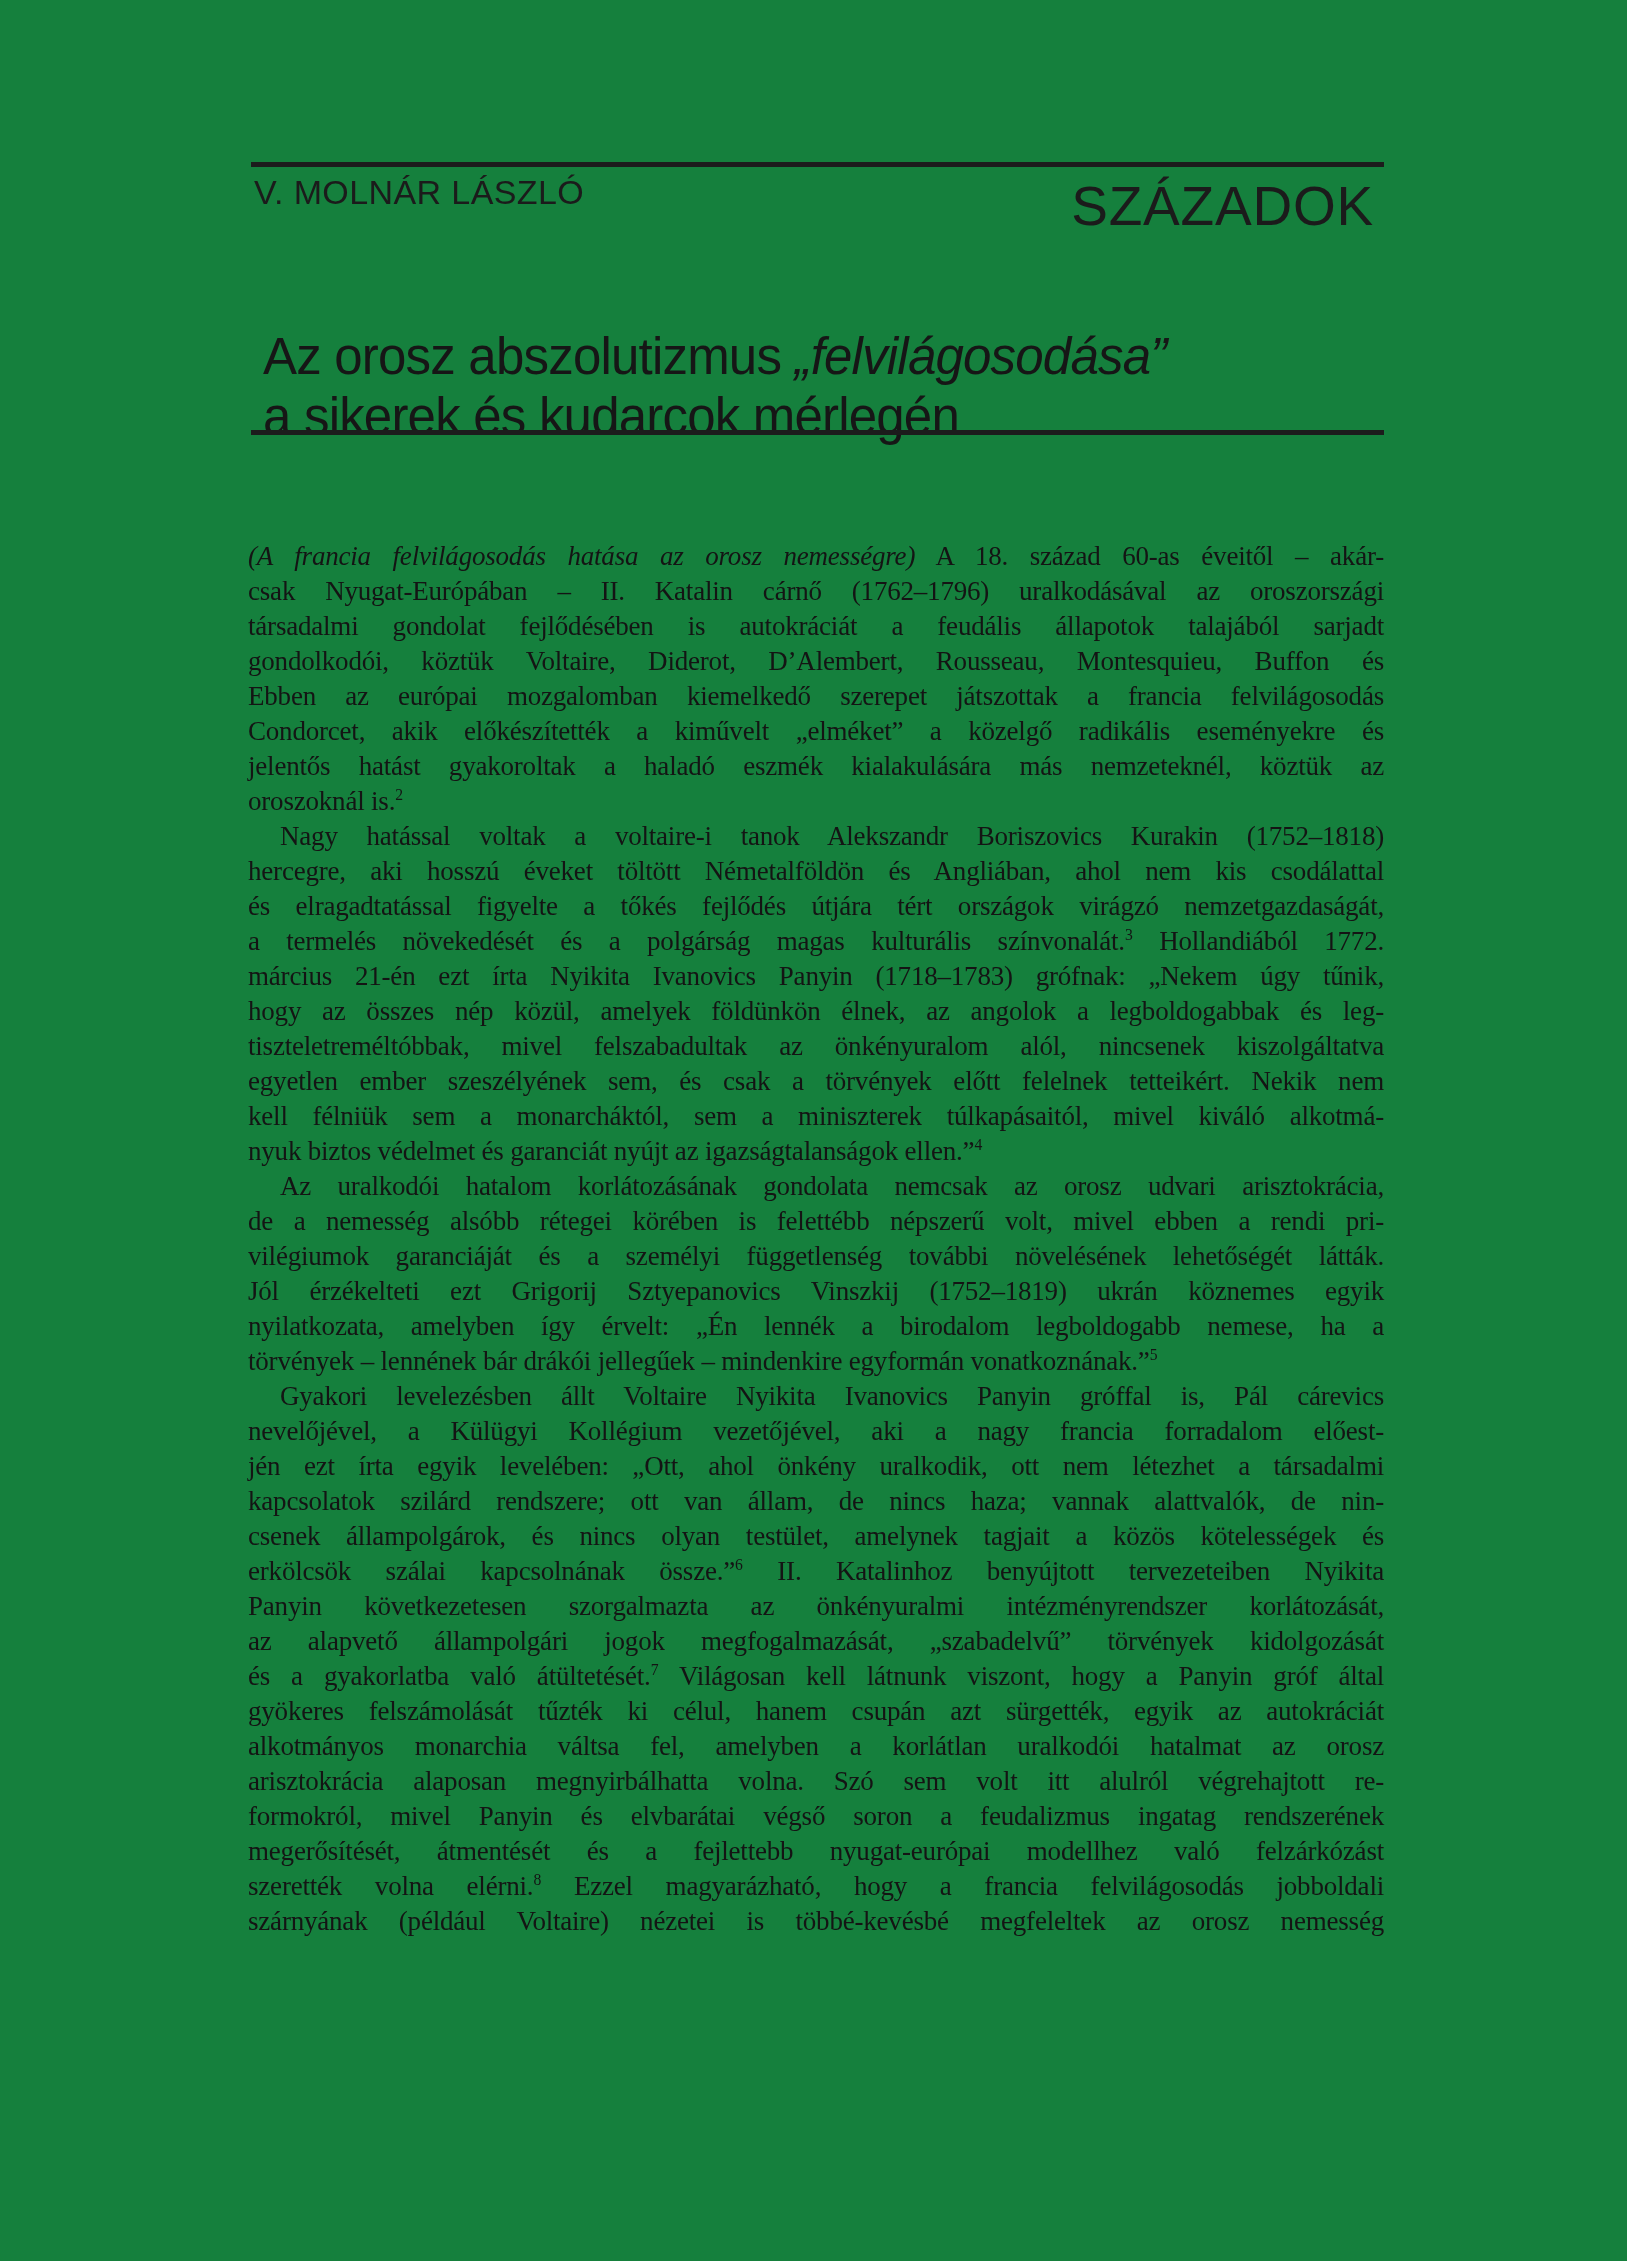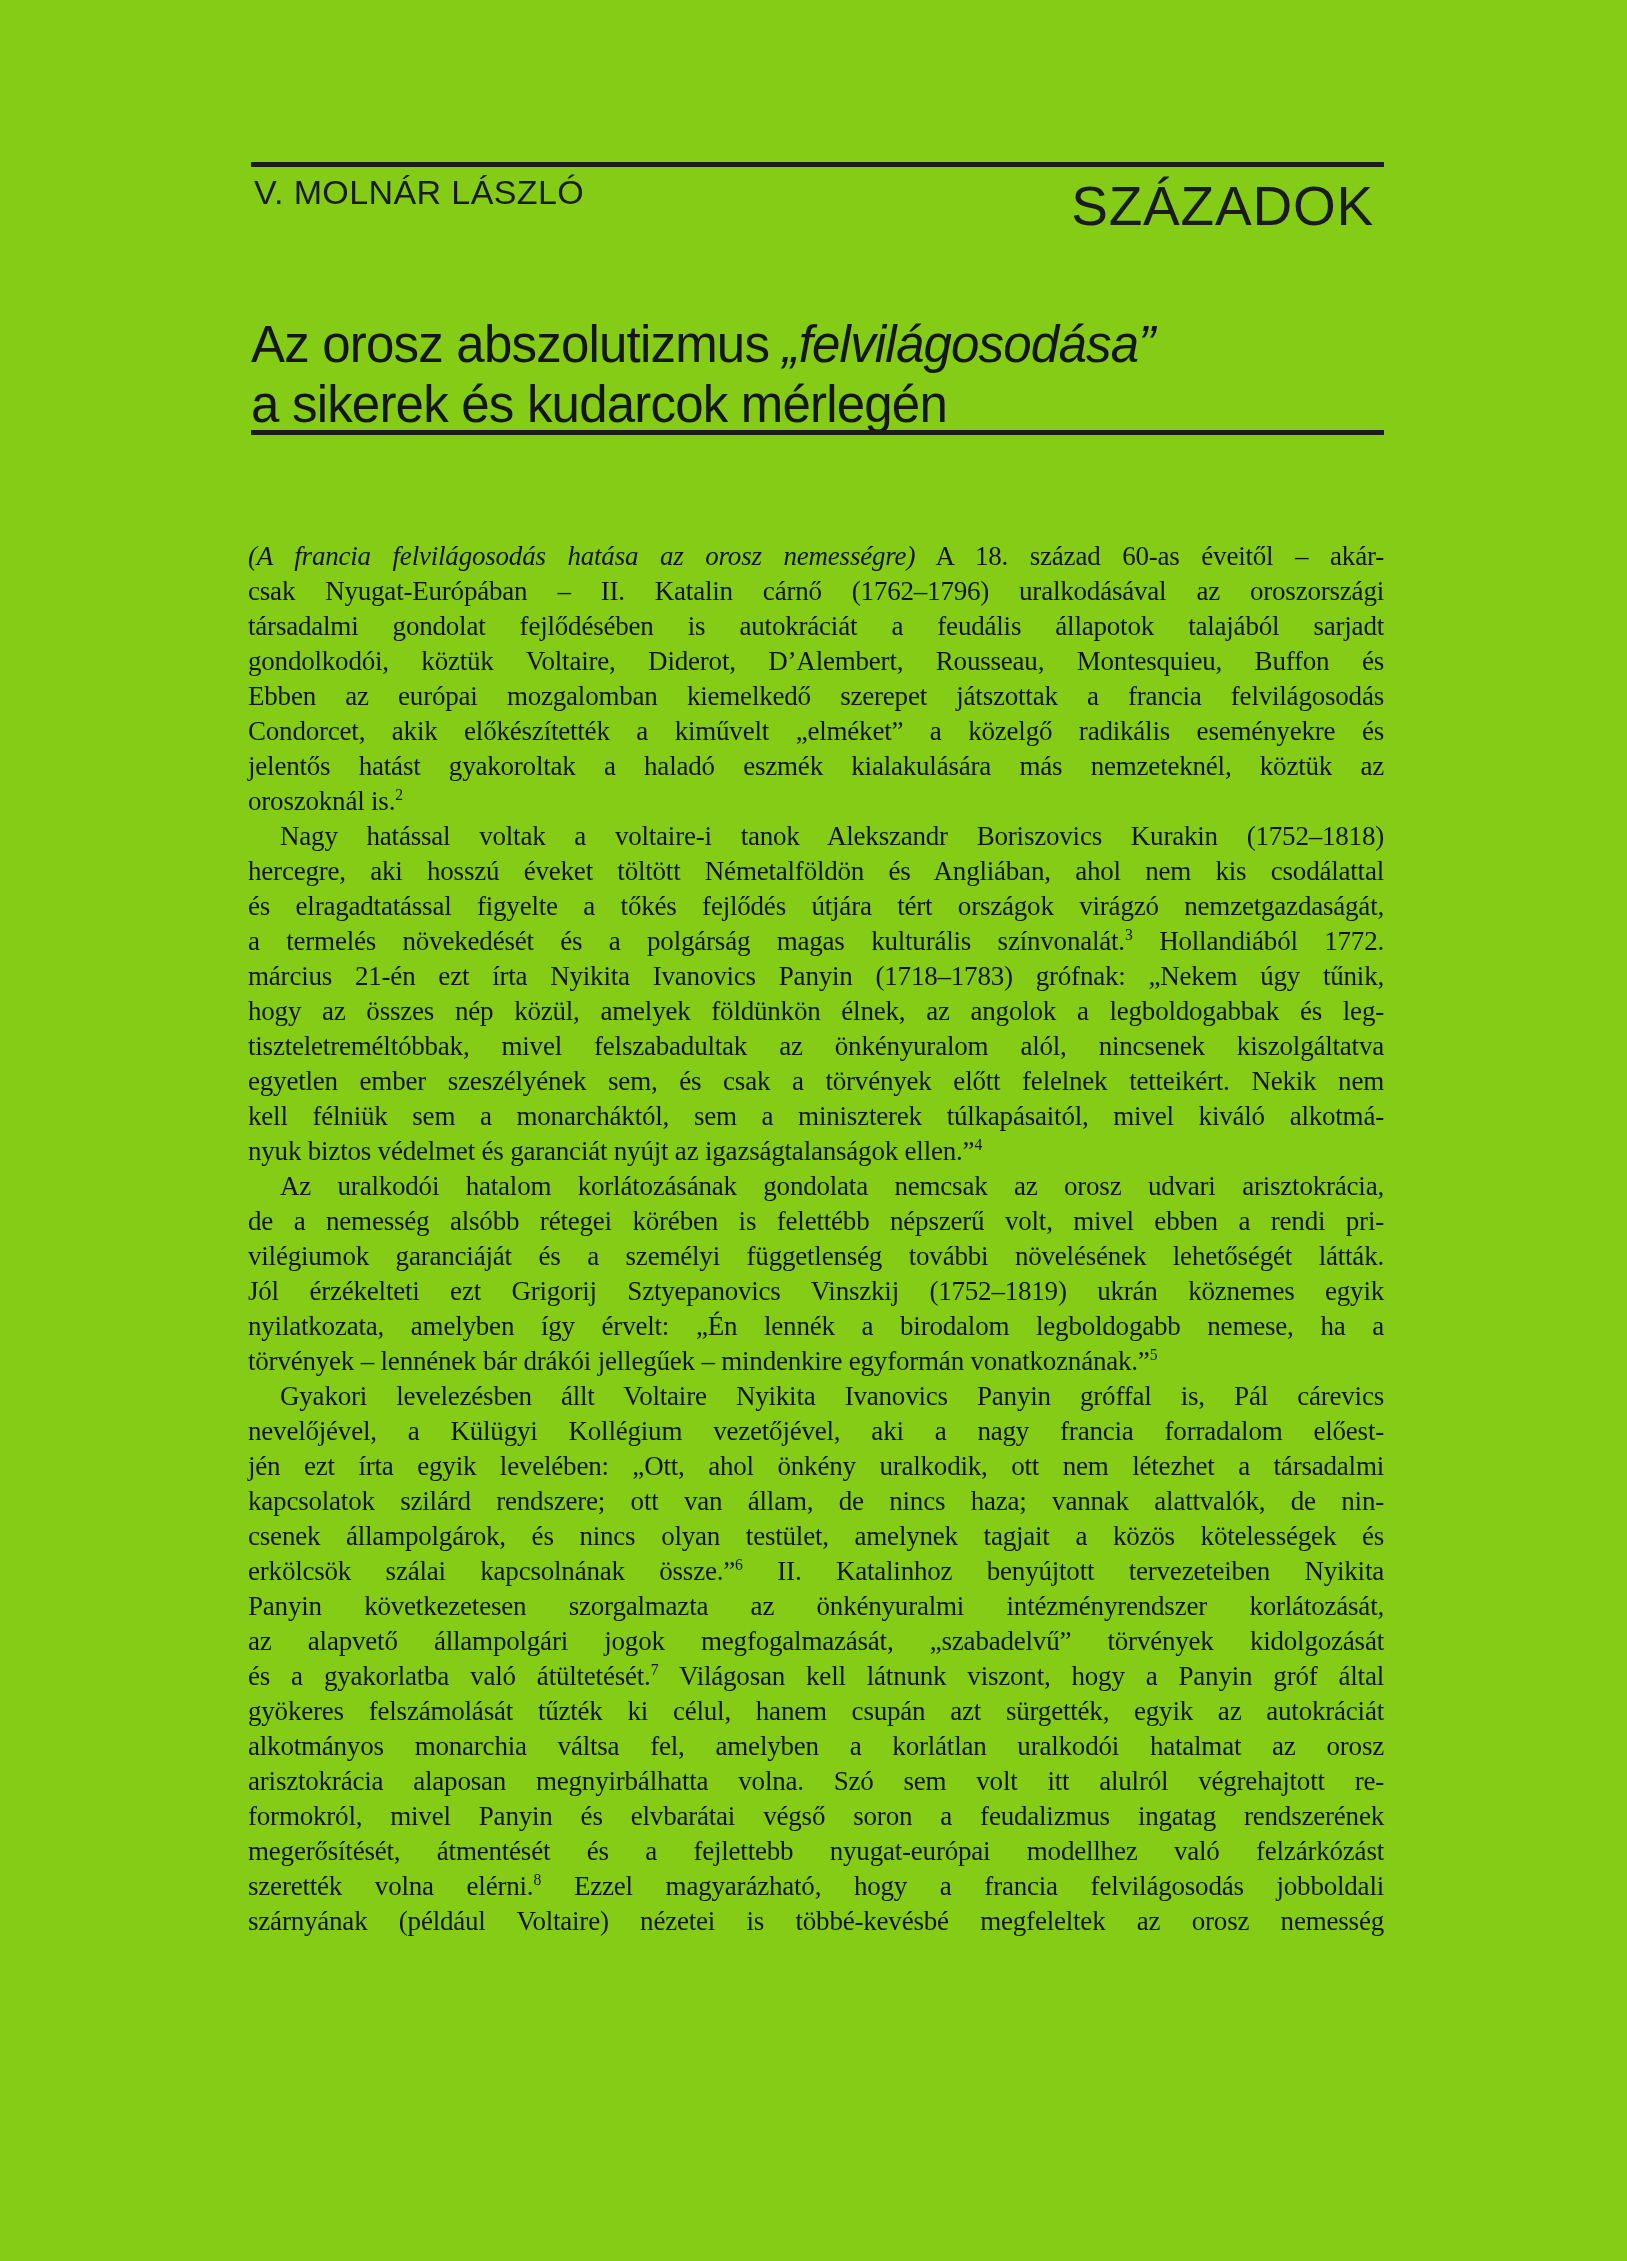--- a/index.html
+++ b/index.html
@@ -4,21 +4,21 @@
 <style>
   html, body {
     margin: 0;
     padding: 0;
     background: #ffffff;
   }
   .page {
     position: relative;
     width: 1628px;
     height: 2261px;
-    background: #84cc16;
+    background: #15803d;
     color: #1b1b1b;
     overflow: hidden;
   }
   .rule {
     position: absolute;
     left: 251px;
     width: 1133px;
     height: 5.4px;
     background: #1c1c1c;
   }
@@ -44,21 +44,21 @@
     font-size: 55px;
     line-height: 1;
     letter-spacing: 0.8px;
     color: #1b1b1b;
     white-space: nowrap;
   }
   .title {
     position: absolute;
     left: 247px;
     top: 311px;
-    margin: 4px;
+    margin: 16px;
     width: 1142px;
     font-family: "Liberation Sans", sans-serif;
     font-weight: 400;
     font-size: 51px;
     line-height: 60px;
     letter-spacing: -0.8px;
     color: #161616;
   }
   .title .title-line { display: block; white-space: nowrap; }
   .title .italic { font-style: italic; }

